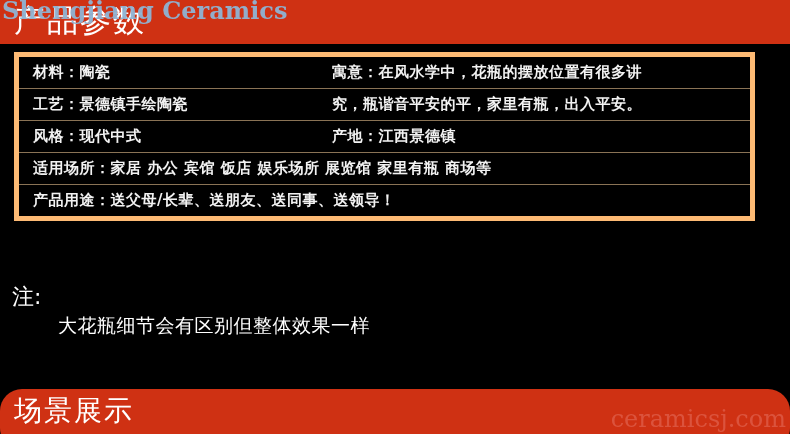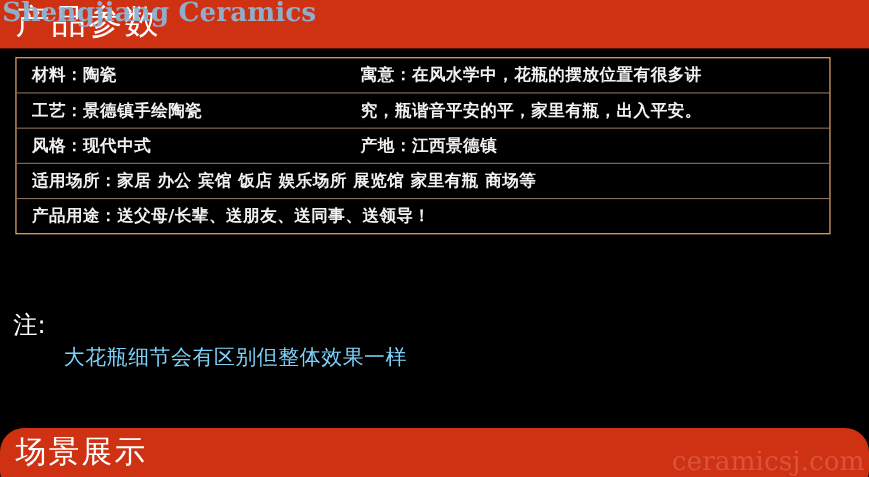--- a/index.html
+++ b/index.html
@@ -83,21 +83,21 @@
     opacity: 0.85;
     white-space: nowrap;
   }
 
   
   .spec-table {
     position: absolute;
     left: 14px;
     top: 52px;
     width: 741px;
-    border: 1px solid #fdba74;
+    border: 5px solid #fdba74;
     border-collapse: collapse;
     background: #000000;
     box-sizing: border-box;
   }
   .spec-table table {
     width: 100%;
     border-collapse: collapse;
     table-layout: fixed;
   }
   .spec-table td {
@@ -141,21 +141,21 @@
     line-height: 26px;
     font-weight: 400;
     white-space: nowrap;
   }
   .notes-lines {
     position: absolute;
     left: 58px;
     top: 26px;
   }
   .note-line {
-    color: #7dd3fc;
+    color: #ffffff;
     font-size: 19px;
     line-height: 31px;
     font-weight: 400;
     white-space: nowrap;
     letter-spacing: 0.5px;
   }
 </style>
 </head>
 <body>
 

